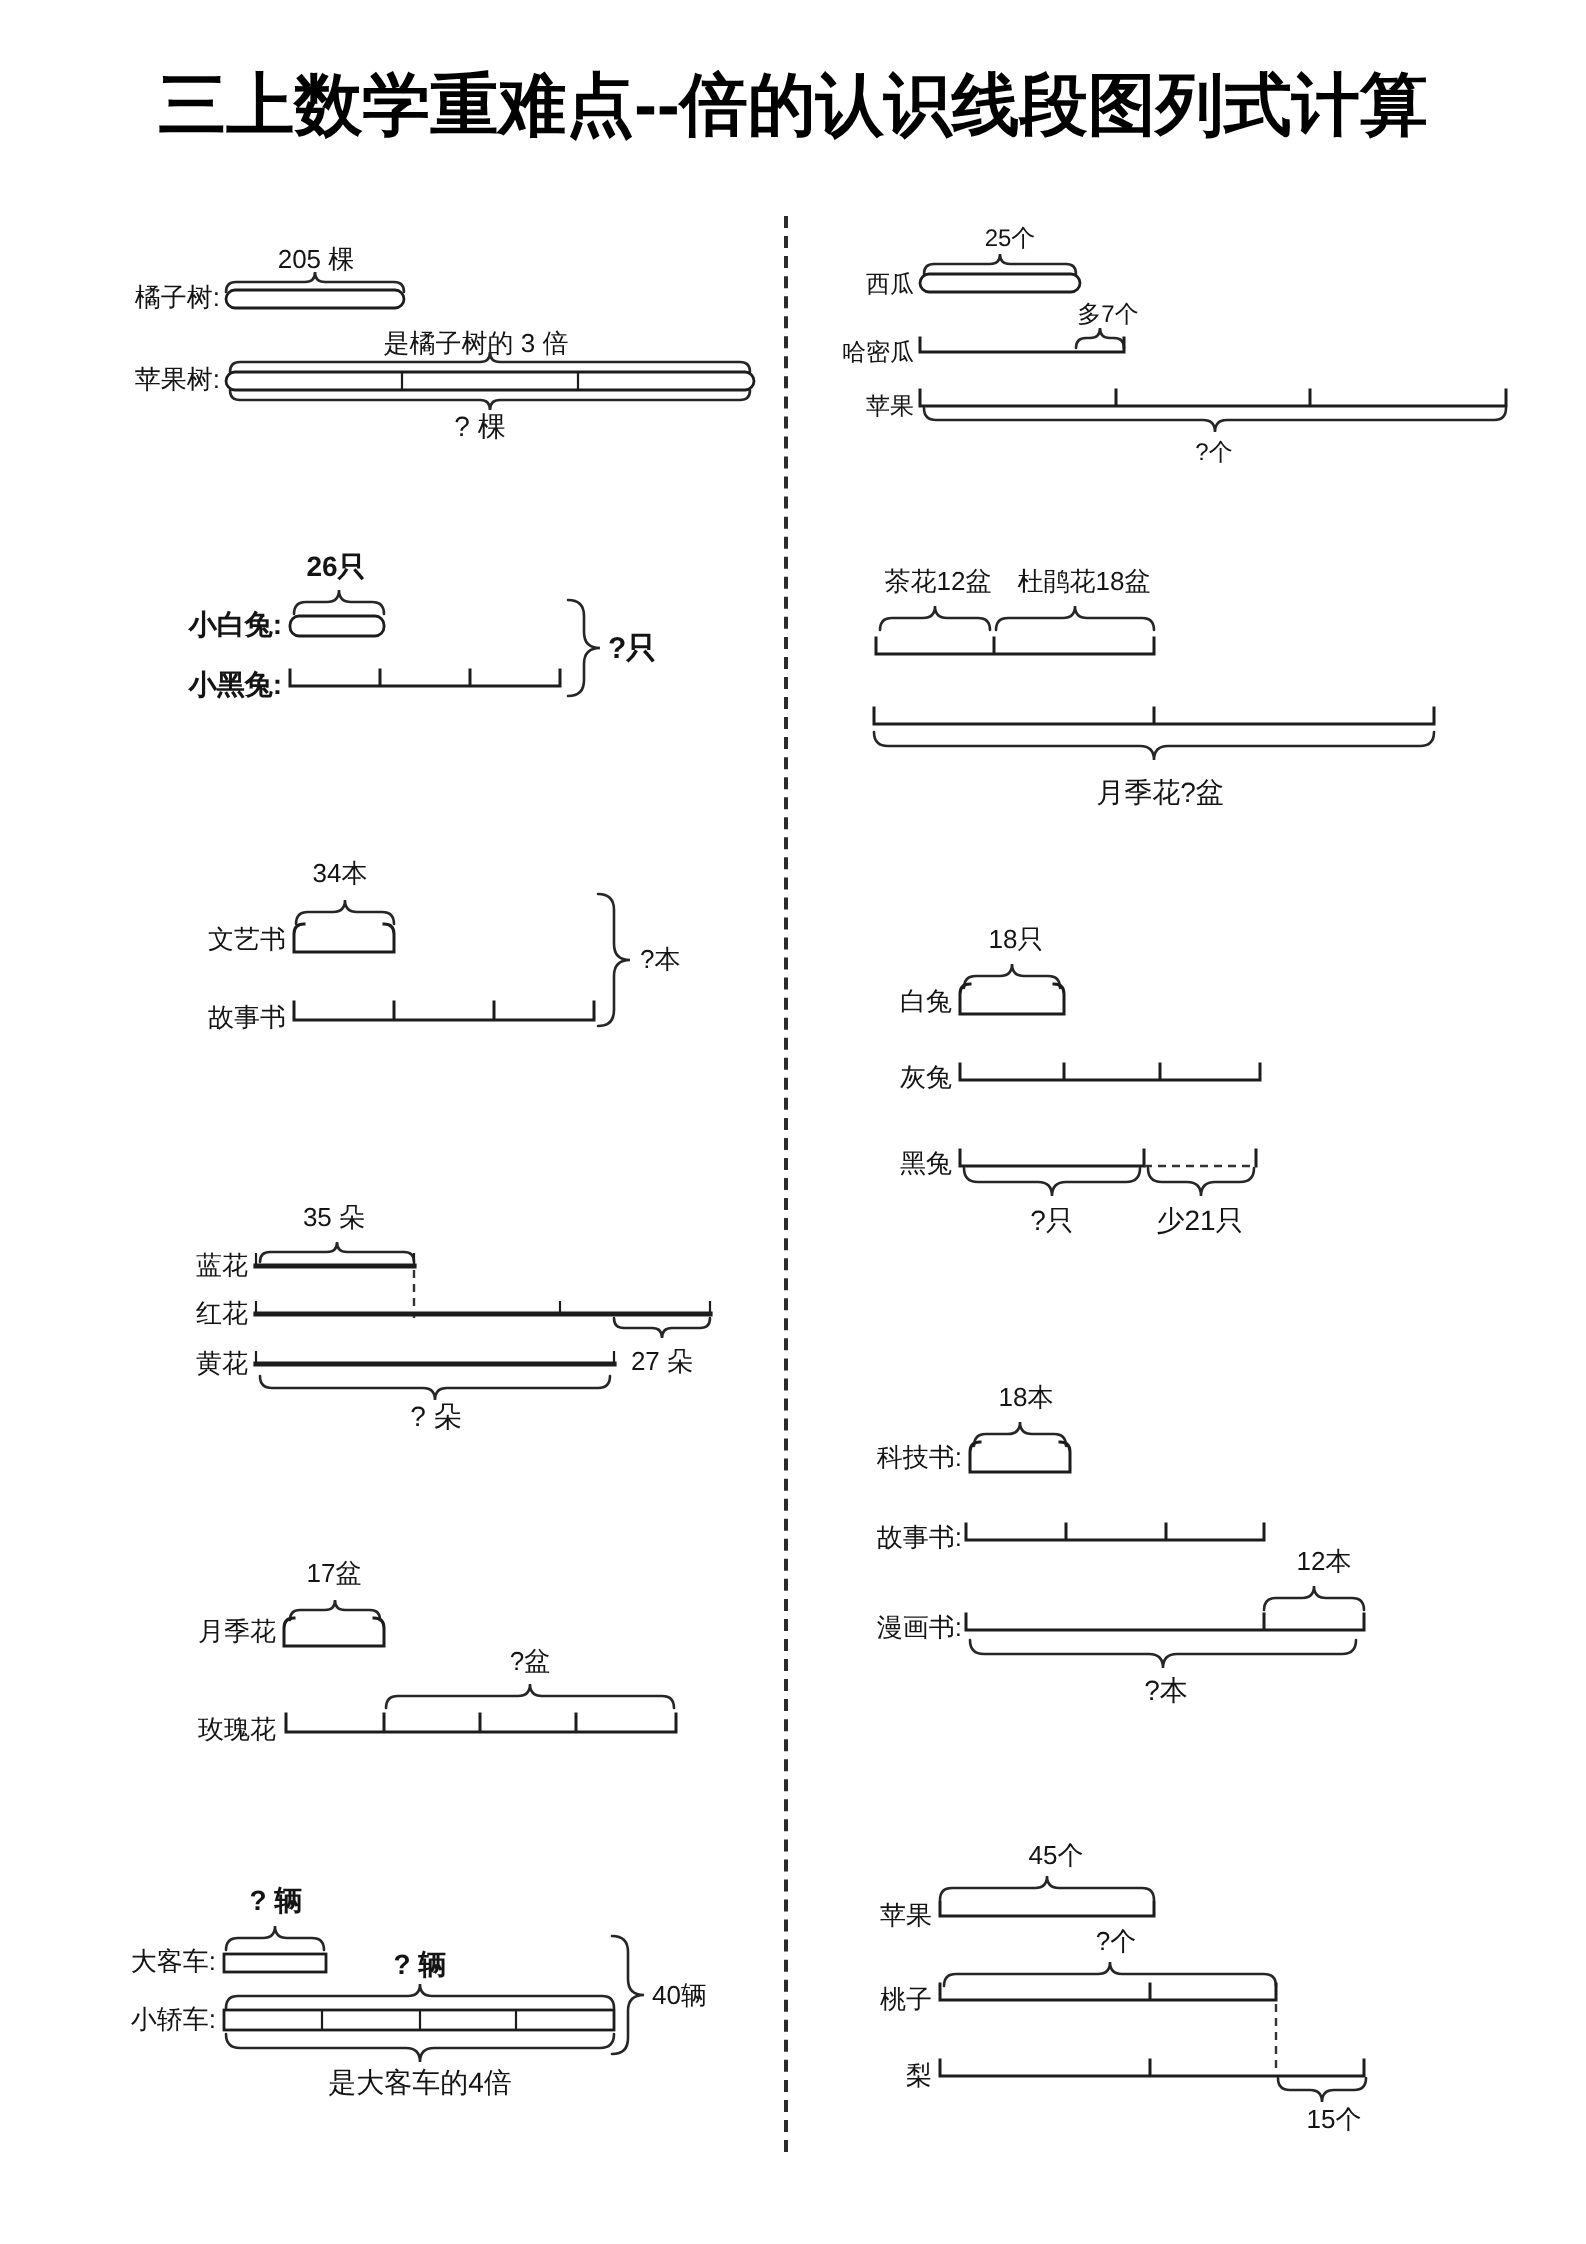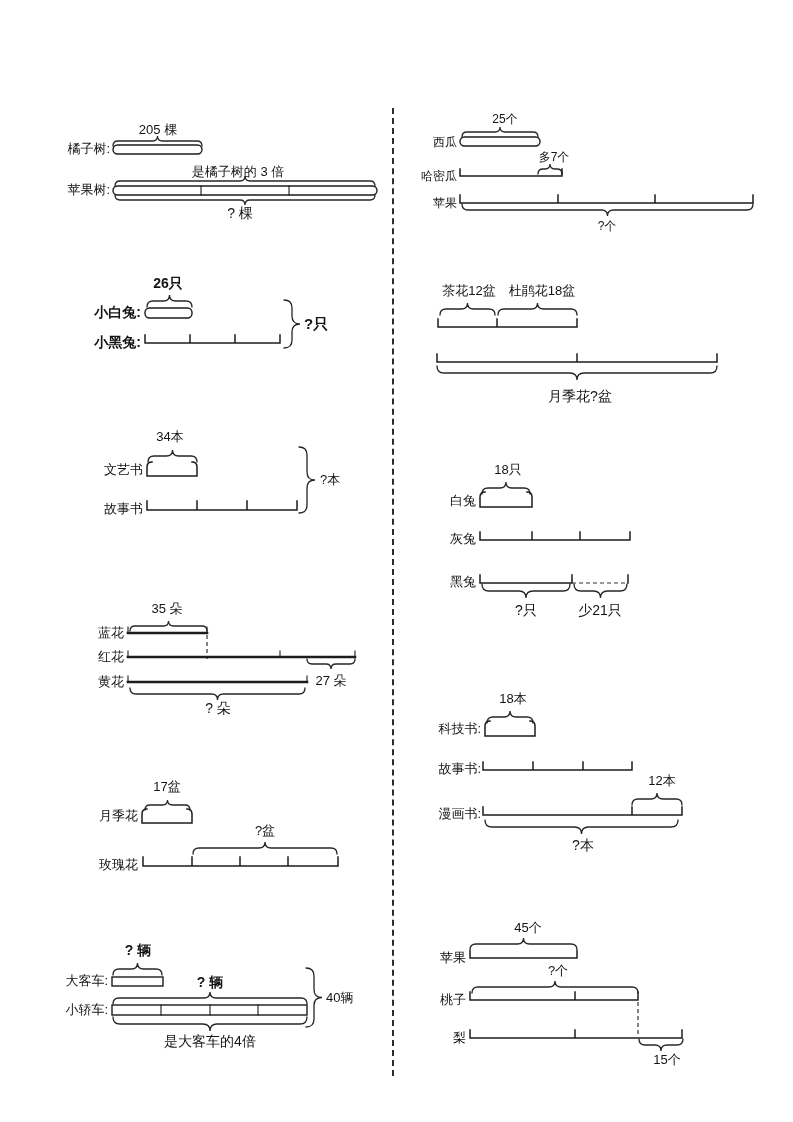--- a/index.html
+++ b/index.html
@@ -19,20 +19,21 @@
   text{fill:#141414;font-family:"Liberation Sans","DejaVu Sans",sans-serif;font-size:13px;}
   .fs12{font-size:12px;} .fs13{font-size:13px;} .fs14{font-size:14px;} .fs15{font-size:15px;}
   .bold{font-weight:600;}
   .mid{text-anchor:middle;} .end{text-anchor:end;} .start{text-anchor:start;}
 </style>
 </head>
 <body>
 
 <div id="page">
 
+  <div id="title">三上数学重难点--倍的认识线段图列式计算</div>
   <div id="divider"></div>
 
   <svg style="left:60px;top:110px" width="330" height="120" viewBox="0 0 330 120">
     <text class="fs13 mid" x="98" y="24">205 棵</text>
     <path class="br" d="M53,36 Q53,31 58,31 L92.5,31 Q97.5,31 97.5,26 Q97.5,31 102.5,31 L137,31 Q142,31 142,36"></path>
     <rect class="rectbar" x="53" y="35" width="89" height="9" rx="4.5"></rect>
     <text class="fs13 end" x="50" y="43">橘子树:</text>
     <text class="fs13 mid" x="178" y="66">是橘子树的 3 倍</text>
     <path class="br" d="M55,76 Q55,71 60,71 L180,71 Q185,71 185,66 Q185,71 190,71 L310,71 Q315,71 315,76"></path>
     <rect class="rectbar" x="53" y="76" width="264" height="9" rx="4.5"></rect>

